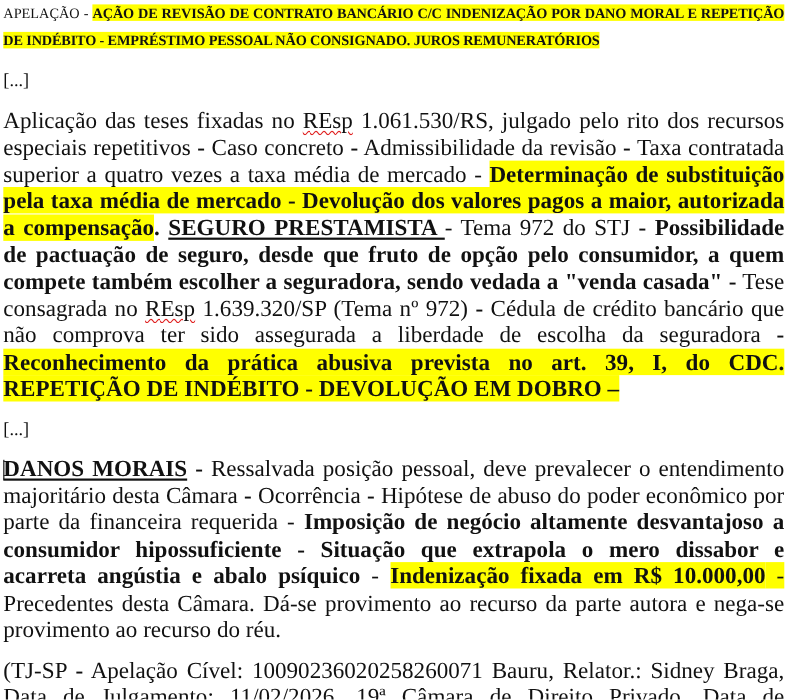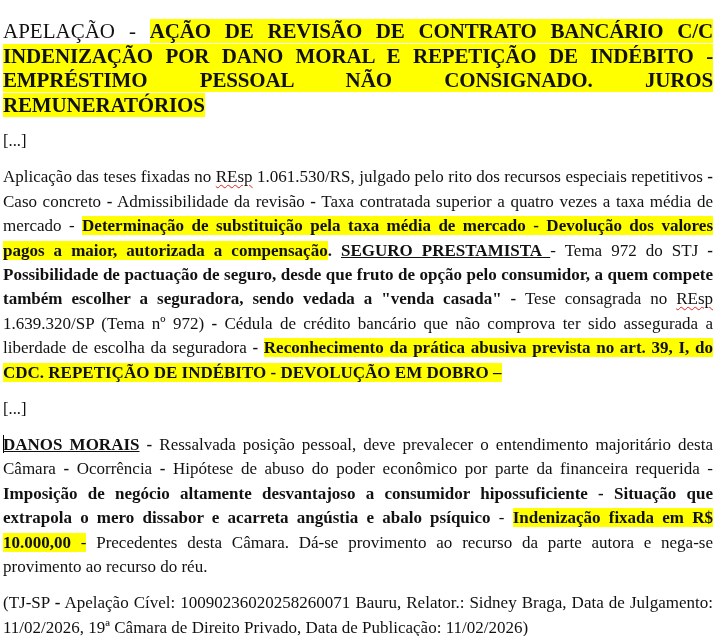--- a/index.html
+++ b/index.html
@@ -12,28 +12,28 @@
       height: 636px;
       overflow: hidden;
       font-family: "Liberation Serif", "DejaVu Serif", serif;
       color: #111111;
     }
     .doc {
       padding: 0 3px 0 3px;
     }
     .para {
       margin: 0;
-      font-size: 17px;
+      font-size: 21px;
       line-height: 24.4px;
       text-align: justify;
       text-align-last: left;
     }
     .title-para {
-      margin-top: 19px;
-      font-size: 21px;
+      margin-top: 0;
+      font-size: 13px;
       line-height: 24.6px;
     }
     .gap { height: 12px; }
     .ellipsis {
       font-size: 16.6px;
       line-height: 24px;
       margin: 0;
     }
     .hl {
       background: #ffff00;

